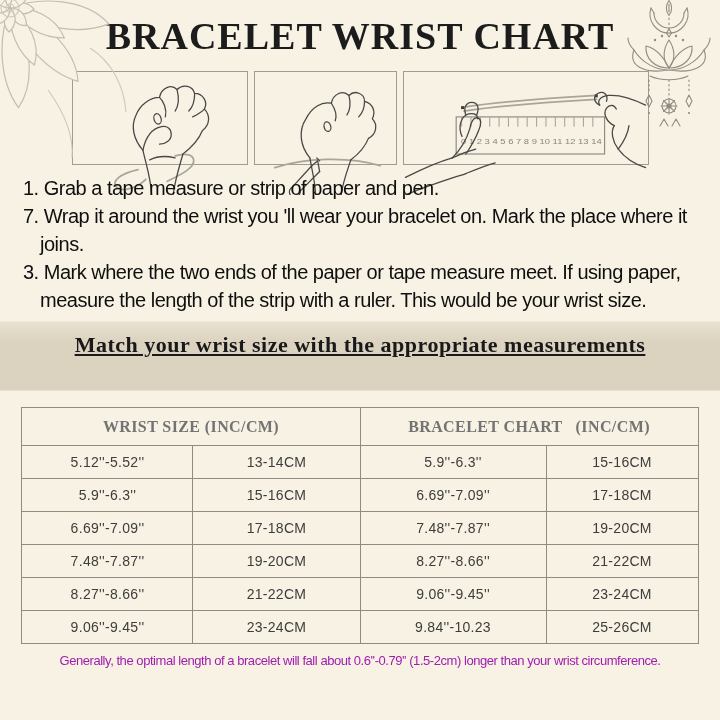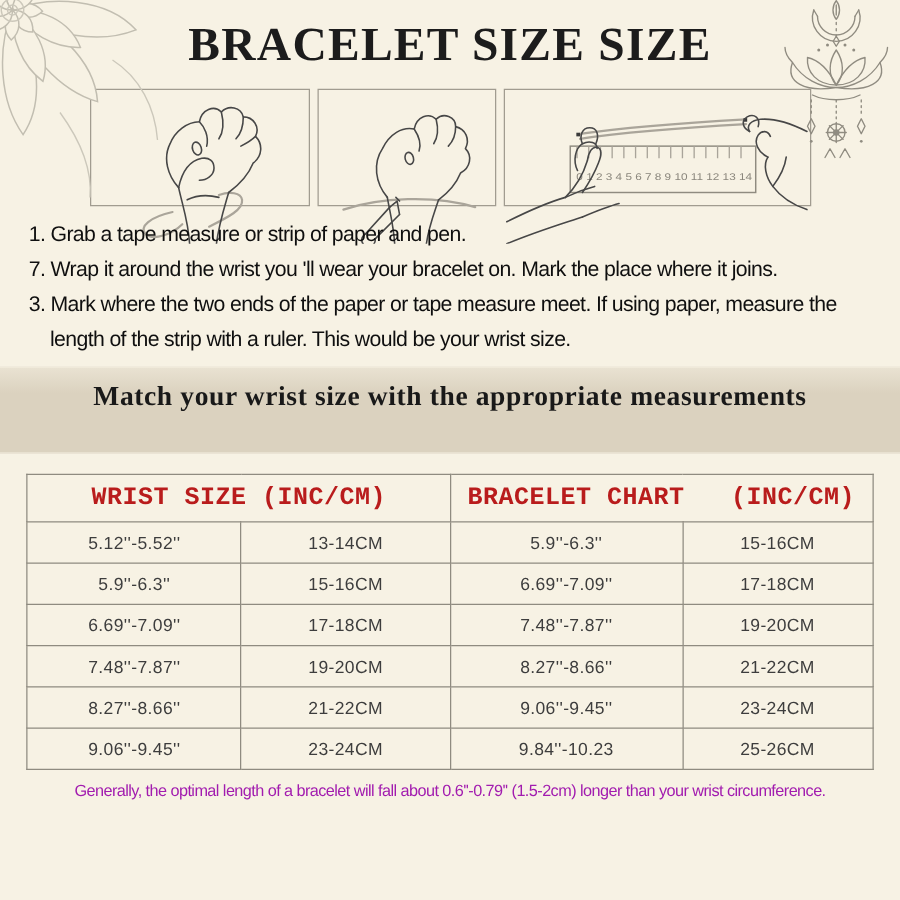--- a/index.html
+++ b/index.html
@@ -18,41 +18,41 @@
   .pill{
     background:var(--ribbon_bg,#221813);color:var(--ribbon_text,#f7f2e4);
     font-family:"Liberation Serif",serif;font-weight:700;font-size:19px;letter-spacing:.5px;
     padding:7px 22px;border-radius:20px;line-height:1;
   }
   .illus-row{display:flex;justify-content:center;gap:6px;margin-top:13px;}
   .illus-box{border:1.3px solid #a19c90;height:94px;box-sizing:border-box;background:transparent;}
   .box1{width:176px}.box2{width:143px}.box3{width:246px}
   .steps{width:682px;margin:9px auto 0;padding-left:4px;box-sizing:border-box;}
   .step{
-    font-size:17px;letter-spacing:-.5px;line-height:28px;color:#0f0f0f;
+    font-size:20px;letter-spacing:-.5px;line-height:28px;color:#0f0f0f;
     padding-left:17px;text-indent:-17px;
   }
   .banner{
     margin-top:7px;height:70px;box-sizing:border-box;padding-top:9px;text-align:center;
     background:linear-gradient(var(--banner_bg_light,#e9e2d2), var(--banner_bg,#dbd2bf) 30%, var(--banner_bg,#dbd2bf));
     border-top:1px solid #efe9da;border-bottom:1px solid #e7e0cf;
   }
   .banner div{
     font-family:"Liberation Serif",serif;font-weight:700;font-size:22px;
-    letter-spacing:.5px;color:#191919;line-height:27px;
+    letter-spacing:.5px;color:#191919;line-height:27px;text-decoration:underline;
   }
   table.size-table{
     width:676px;margin:16px auto 0;border-collapse:collapse;table-layout:fixed;
   }
   .size-table th,.size-table td{
     border:1px solid var(--table_border,#8f8b80);text-align:center;padding:0;
   }
   .size-table th{
-    height:37px;font-family:Liberation Mono, monospace;font-weight:700;font-size:20px;
-    letter-spacing:.4px;color:#b91c1c;white-space:pre;
+    height:37px;font-family:Liberation Serif, serif;font-weight:700;font-size:16px;
+    letter-spacing:.4px;color:#737373;white-space:pre;
   }
   .size-table td{
     height:32px;font-weight:400;font-size:14px;letter-spacing:.3px;
     color:var(--table_text,#3d3d3d);
   }
   .footnote{
     margin:9px 0 0;text-align:center;white-space:nowrap;
     font-size:13px;letter-spacing:-.45px;color:#a21caf;font-weight:400;
   }
   svg .ink{stroke:var(--line_art,#474747);fill:none;stroke-width:1.3;stroke-linecap:round;stroke-linejoin:round;}
@@ -118,21 +118,21 @@
     <circle cx="37" cy="113" r="1.1" fill="#908c81" stroke="none"></circle>
     <circle cx="77" cy="113" r="1.1" fill="#908c81" stroke="none"></circle>
     <g>
       <circle class="orn" cx="57" cy="106" r="7"></circle>
       <path class="orn" d="M57,98 L57,114 M49,106 L65,106 M51.5,100.5 L62.5,111.5 M62.5,100.5 L51.5,111.5"></path>
       <circle cx="57" cy="106" r="2.6" fill="#908c81" stroke="none"></circle>
     </g>
     <path class="orn" d="M48,126 L52,119 L56,126 M60,126 L64,119 L68,126"></path>
   </svg>
 
-  <h1 class="title">BRACELET SIZE SIZE</h1>
+  <h1 class="title">BRACELET WRIST CHART</h1>
 
 
   <div class="illus-row">
     <div class="illus-box box1">
       <svg width="173" height="123" viewBox="0 0 176 126">
         <path class="tape" d="M66,100 C48,104 38,112 44,118 C50,124 66,118 74,110"></path>
         <path class="tape" d="M96,112 C112,104 124,98 123,90 C122,84 113,83 104,86"></path>
         <path class="ink" d="M80,126 C79,108 74,94 71,80"></path>
         <path class="ink" d="M102,126 C104,110 108,98 112,84"></path>
         <path class="ink" d="M71,80 C62,70 58,56 64,44 C68,34 78,26 88,26 C90,16 100,12 106,18 C112,12 122,14 124,22 C132,22 138,30 134,38 C140,44 140,54 132,60 C128,70 120,78 112,84"></path>

